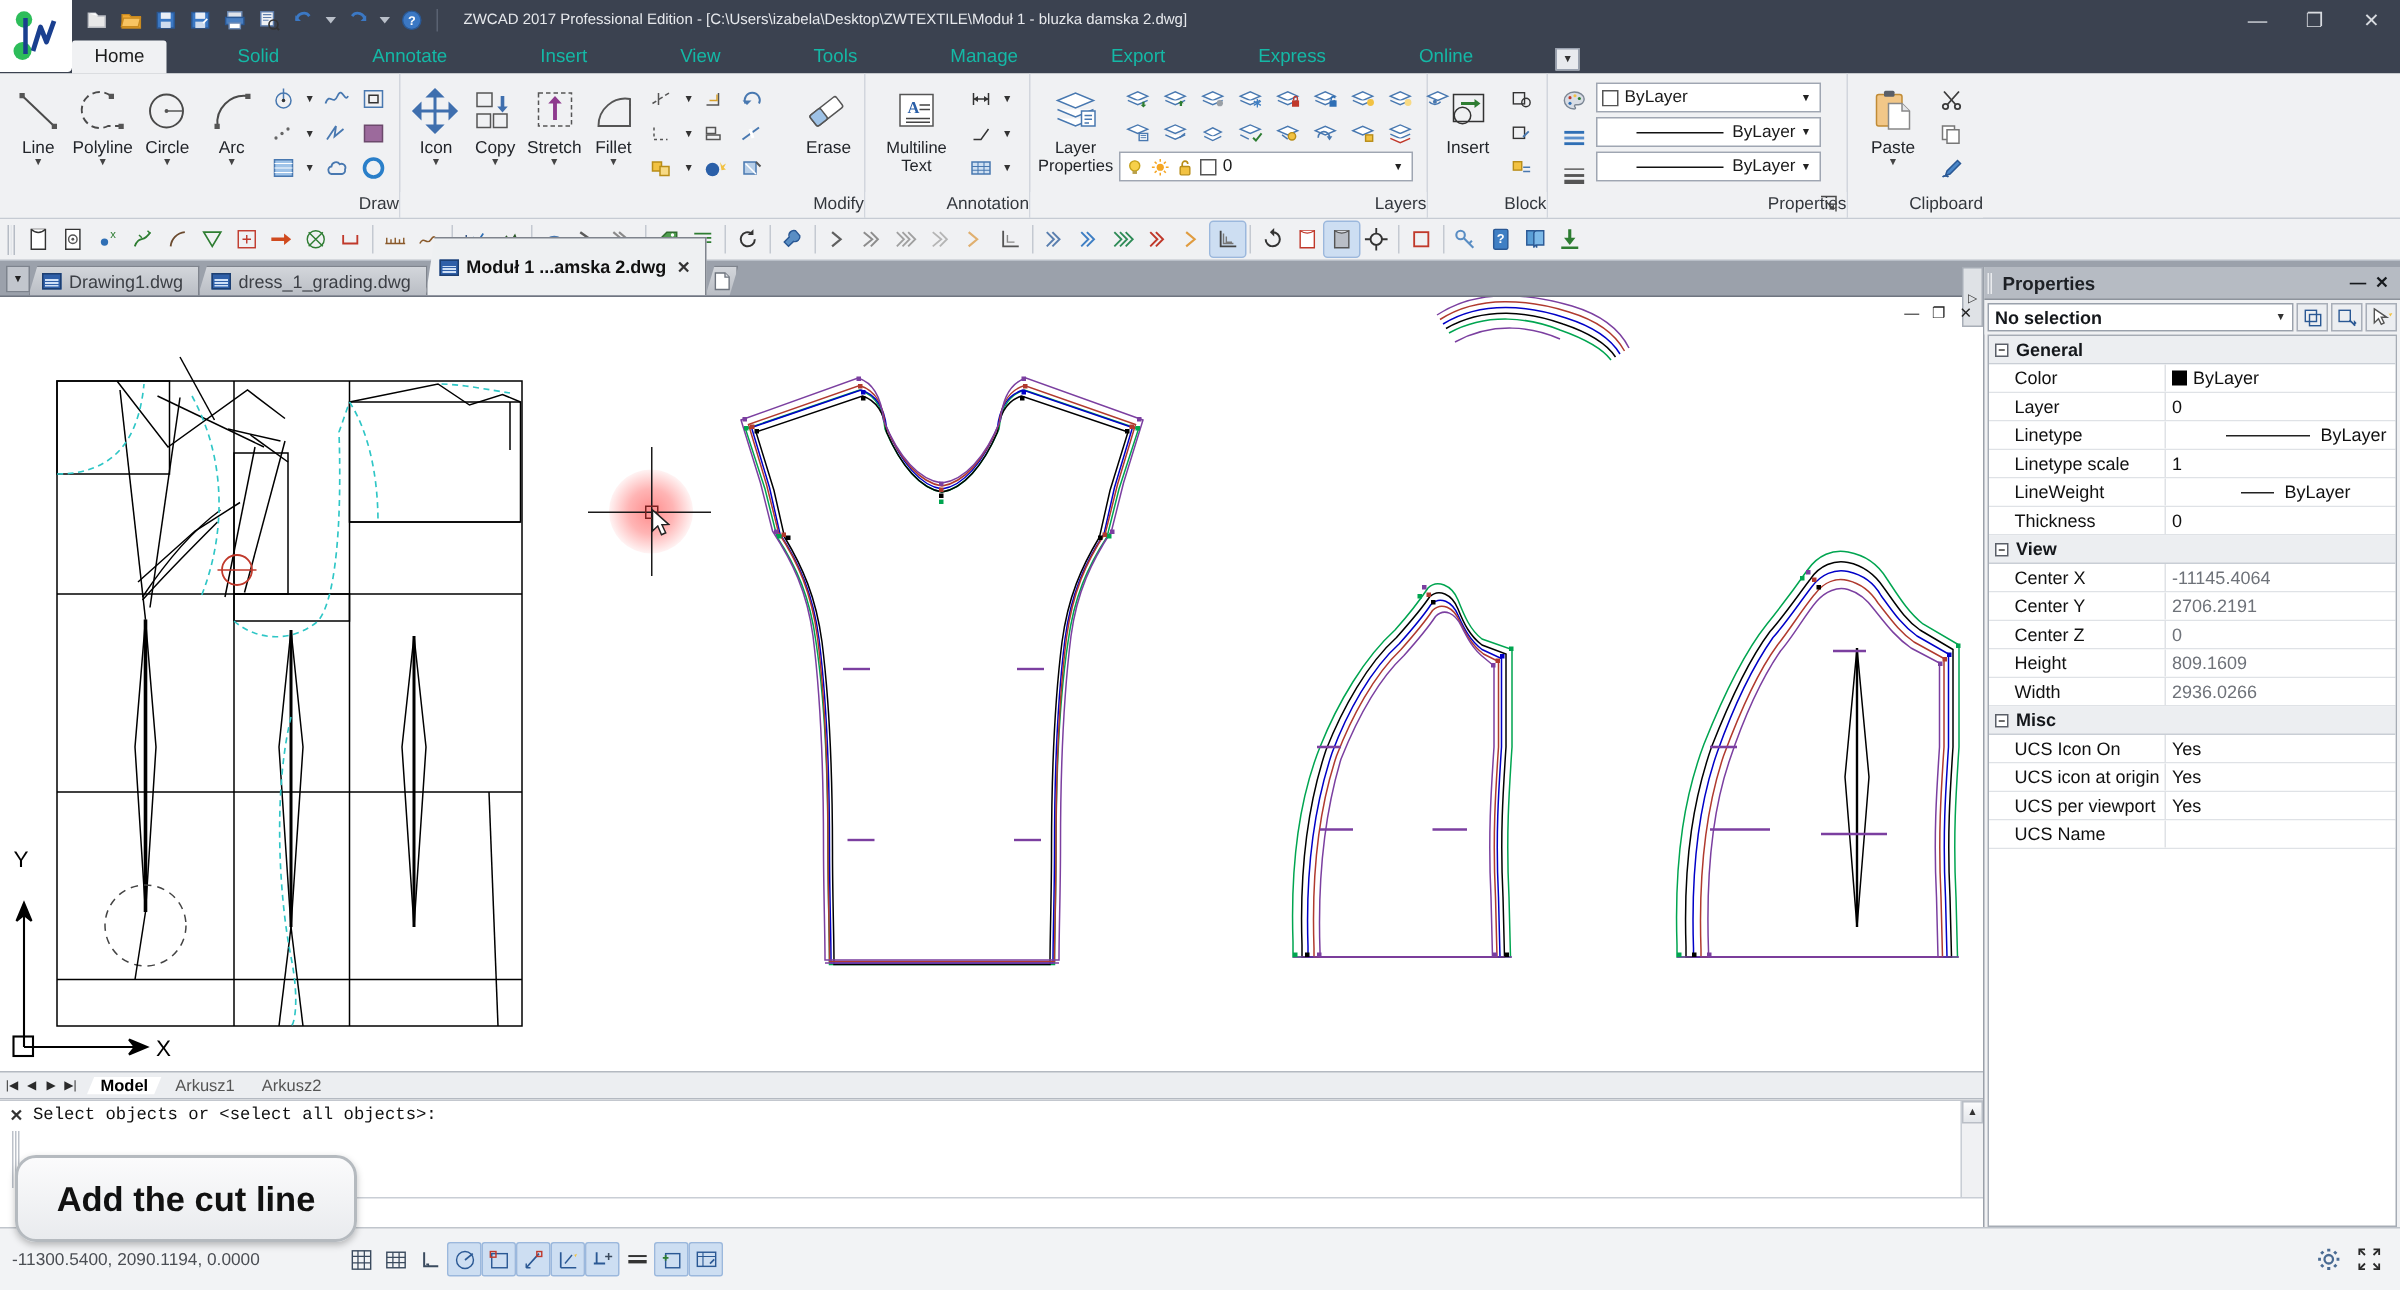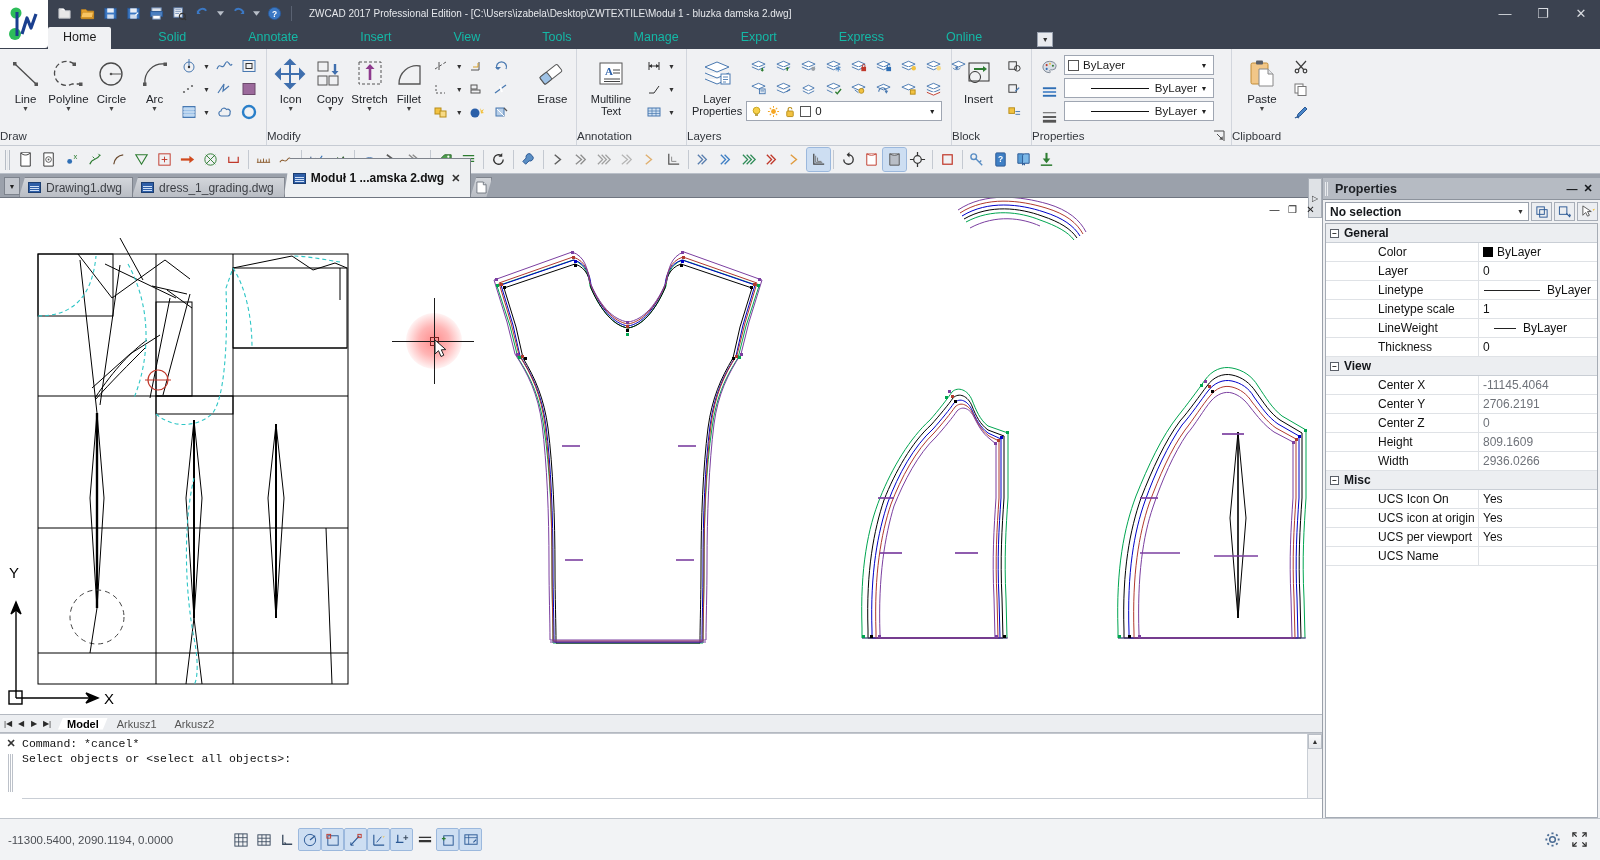--- a/index.html
+++ b/index.html
@@ -55,21 +55,21 @@
 
   
   .ribbon {
     position:absolute; top:49px; left:0; width:1600px; height:97px;
     background:#f0f1f3; border-bottom:1px solid #c6cbd3;
     display:flex; align-items:stretch;
   }
   .rgroup { display:flex; flex-direction:column; border-right:1px solid #d2d6dd; }
   .rgroup-body { flex:1; display:flex; align-items:flex-start; padding:4px 5px 0 5px; gap:2px; }
   .rgroup-title {
-    height:17px; text-align:left; font-size:11.5px; color:#33373d;
+    height:17px; text-align:right; font-size:11.5px; color:#33373d;
     line-height:17px; background:#f0f1f3;
   }
   .big-btn {
     width:50px; display:flex; flex-direction:column; align-items:center;
     padding-top:3px; border-radius:2px; cursor:default;
   }
   .big-btn .ico { height:36px; display:flex; align-items:center; justify-content:center; }
   .big-btn .lbl { font-size:11.5px; color:#22252a; margin-top:1px; }
   .big-btn .car { font-size:7px; color:#444; line-height:7px; margin-top:0px;}
   .sm-grid { display:flex; flex-direction:column; gap:1px; padding-top:2px; }
@@ -258,21 +258,21 @@
     font-size:12px; font-weight:bold; color:#14171b;
   }
   .pg-toggle {
     width:9px; height:9px; border:1px solid #5a5f68; background:#fff;
     display:flex; align-items:center; justify-content:center;
     font-size:8px; line-height:7px; color:#222;
   }
   .prow { height:19px; display:flex; border-bottom:1px solid #dfe2e6; font-size:12px; }
   .prow .pk {
     width:118px; padding-left:17px; color:#111; display:flex; align-items:center;
-    border-right:1px solid #dfe2e6; background:#fff;margin-left:35px;
+    border-right:1px solid #dfe2e6; background:#fff;
   }
   .prow .pv {
     flex:1; padding-left:4px; color:#6e7279; display:flex; align-items:center; gap:4px;
     background:#fff; overflow:hidden; white-space:nowrap;
   }
   .prow .pv.dark { color:#111; }
   .pv-swatch { width:10px; height:10px; background:#000; display:inline-block; }
   .pv-line { display:inline-block; width:56px; height:1px; background:#222; }
   .pv-line.short { width:22px; }
 
@@ -1573,21 +1573,20 @@
   <div class="cmdarea">
     <div class="cmd-gutter">
       <div class="cmd-x">✕</div>
       <div class="cmd-grip">
           <i></i>
           <i></i>
           <i></i>
         </div>
     </div>
     <div class="cmd-lines">
-      <div>Command: *cancel*</div>
       <div>Select objects or &lt;select all objects&gt;:</div>
     </div>
     <div class="cmd-scroll">
       <div class="arw">▲</div>
       <div class="arw">▼</div>
     </div>
     <div class="cmd-input-row"></div>
   </div>
 
   <div class="panel-side">▷</div>
@@ -1802,14 +1801,17 @@
         <svg width="17" height="17" viewBox="0 0 18 18">
             <g stroke="#2a2a2a" stroke-width="1.3" fill="none">
               <path d="M2 6V2h4M16 6V2h-4M2 12v4h4M16 12v4h-4"></path>
               <path d="M2.4 2.4L6 6M15.6 2.4L12 6M2.4 15.6L6 12M15.6 15.6L12 12"></path>
             </g>
           </svg>
       </span>
     </div>
   </div>
 
+  <div class="tooltip">
+    <span>Add the cut line</span>
+  </div>
 
 </div>
 
 </body></html>

